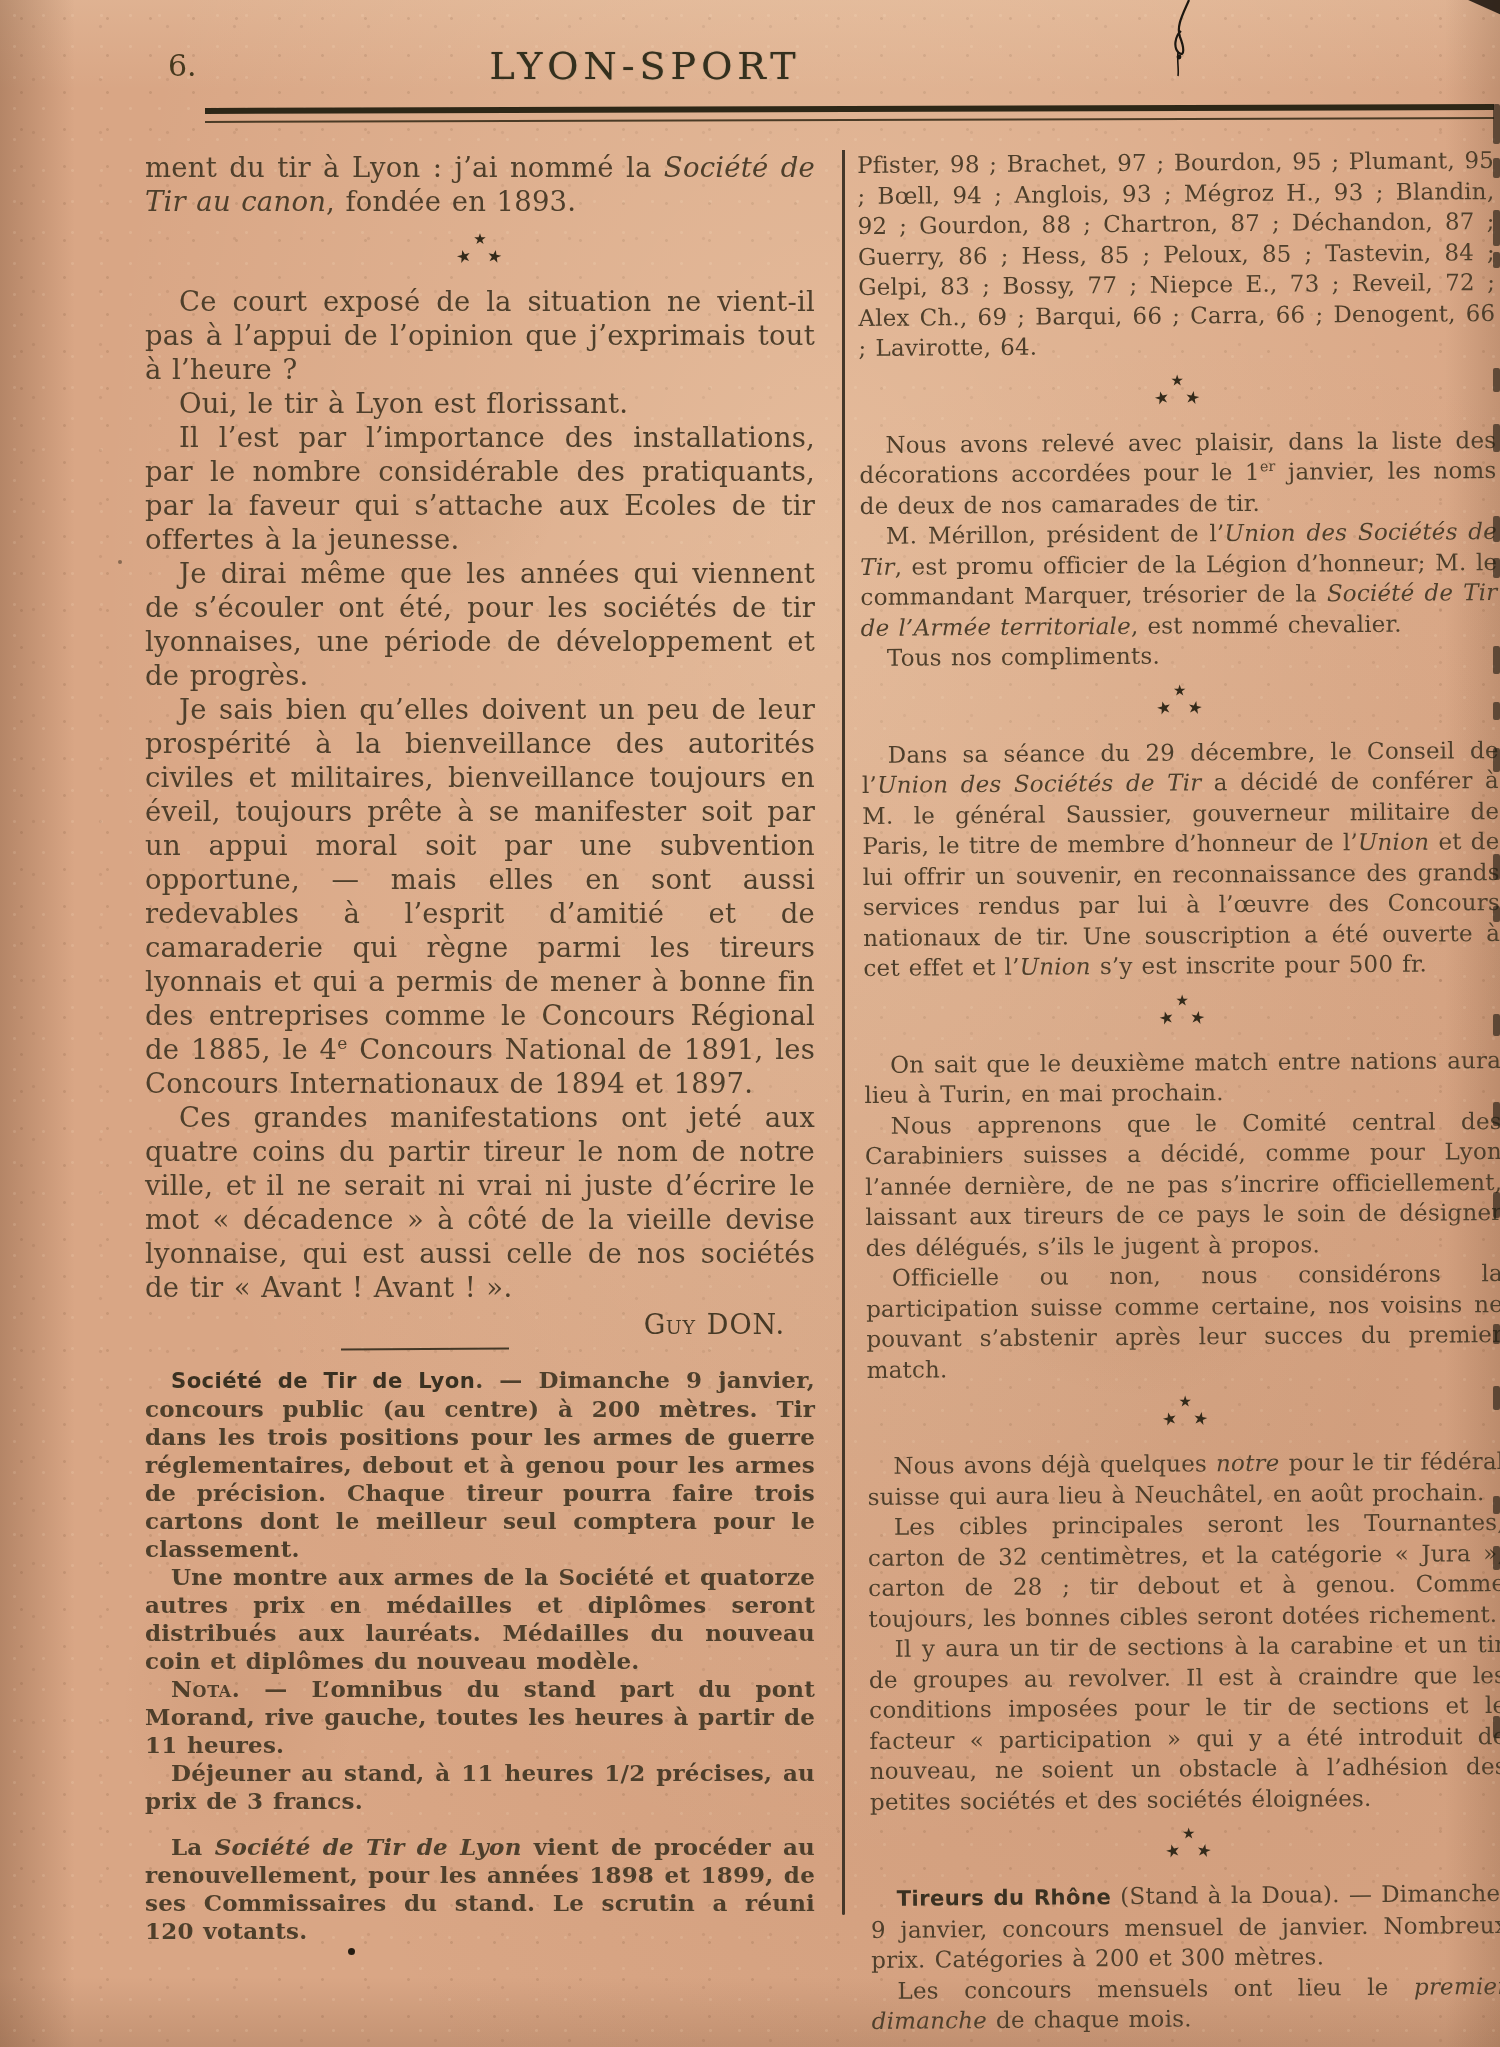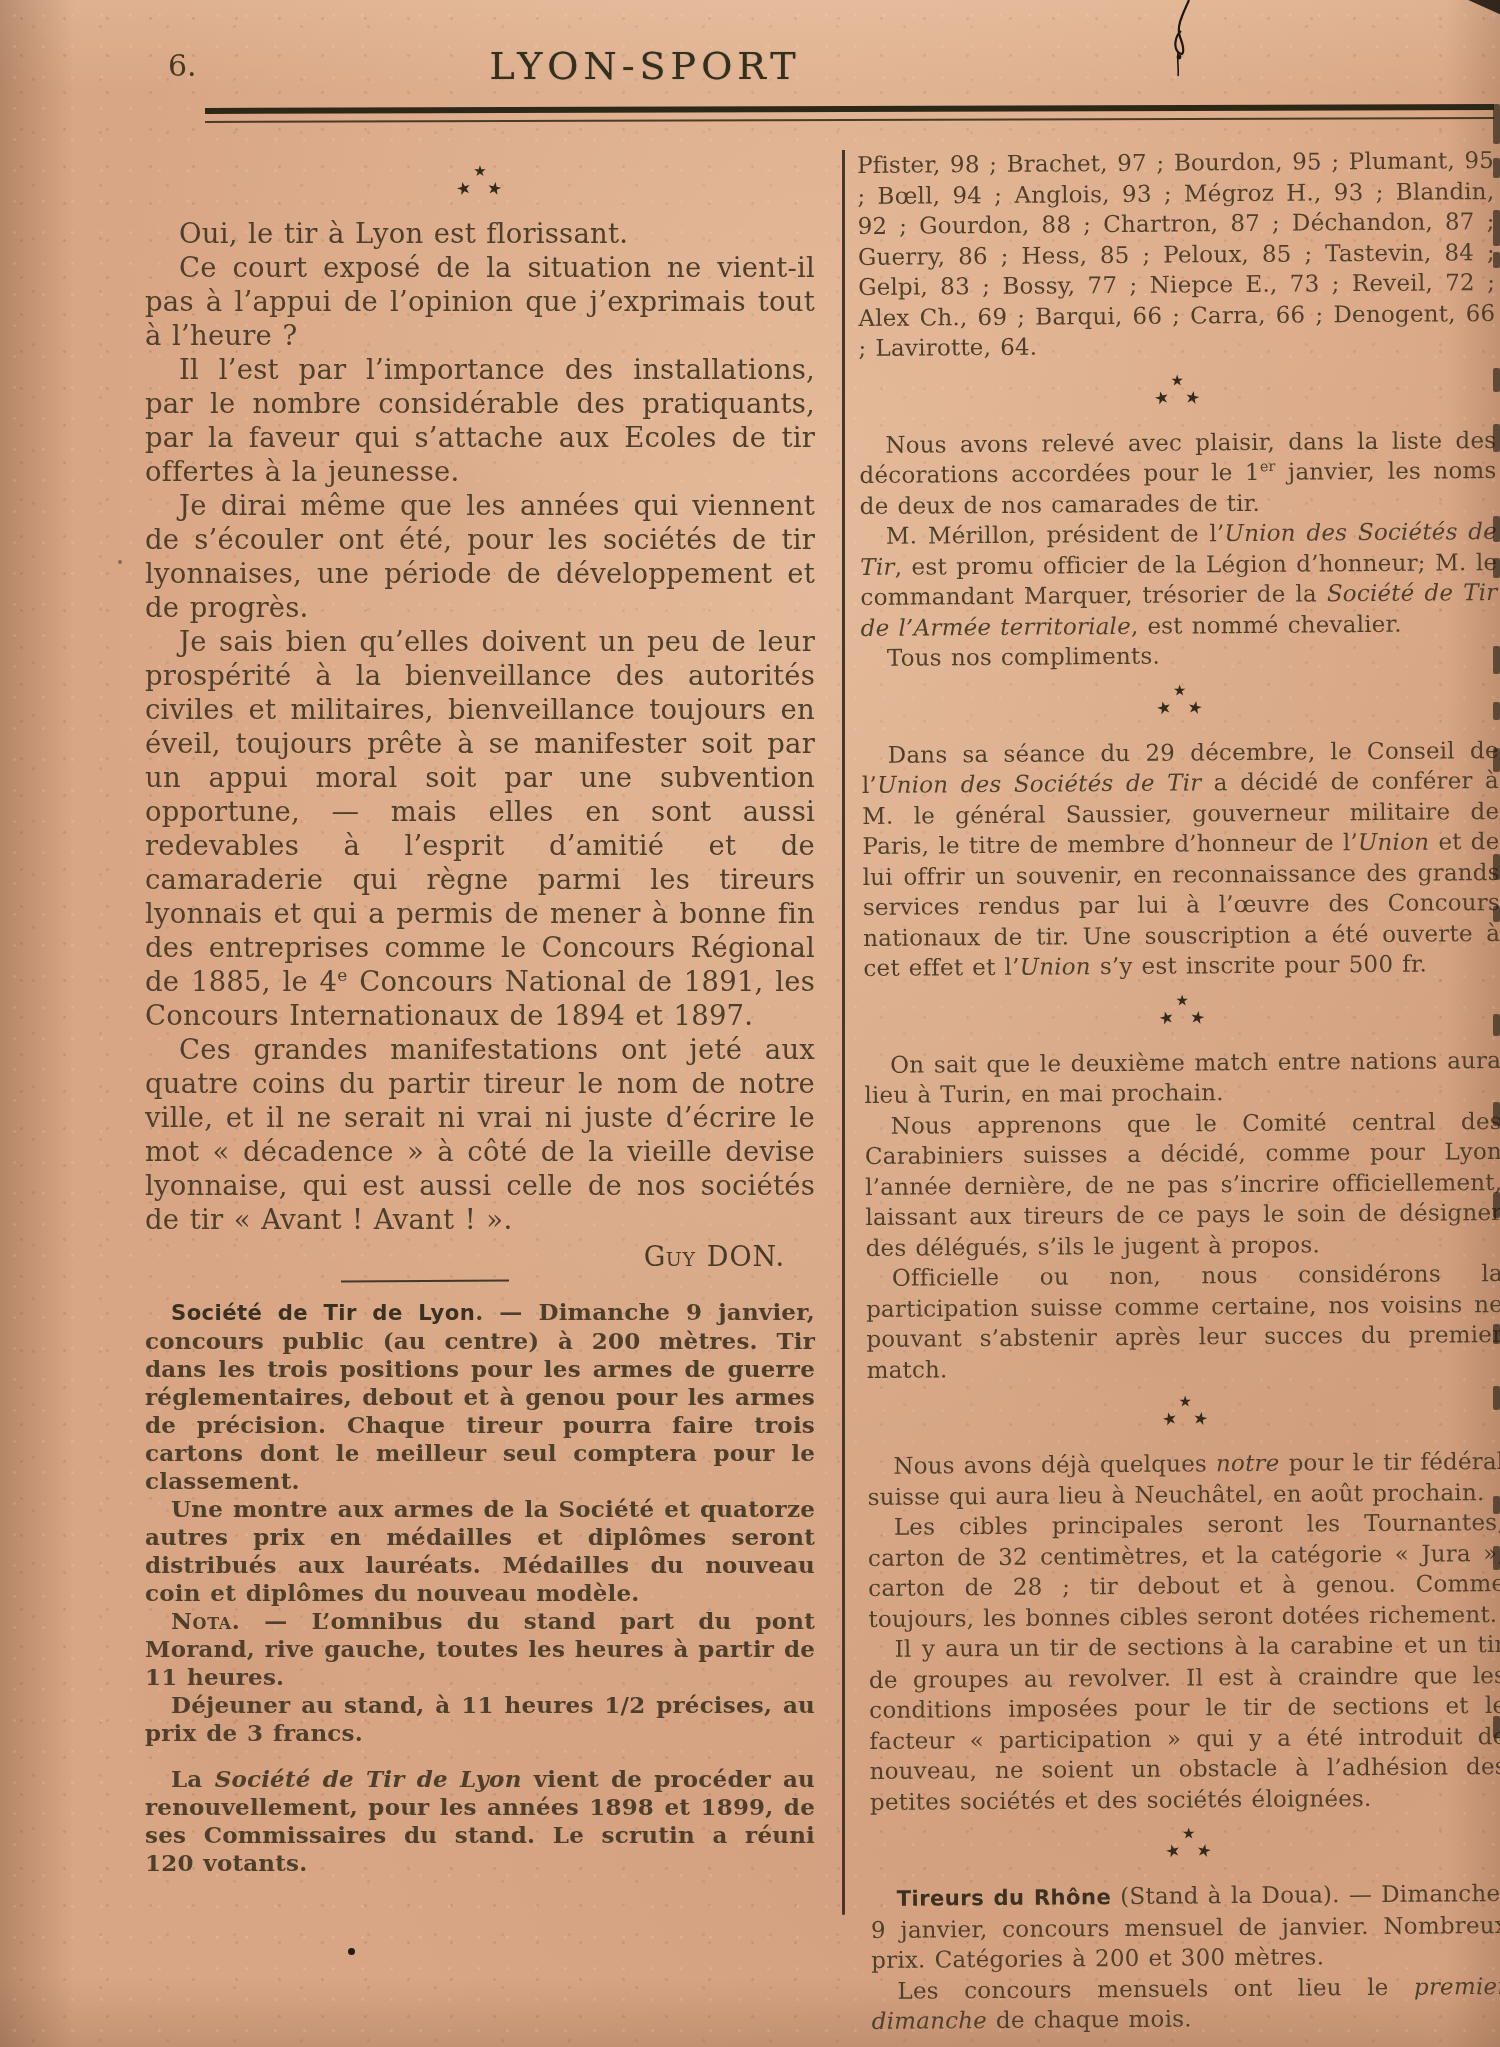--- a/index.html
+++ b/index.html
@@ -70,29 +70,30 @@
 
 <div class="sheet">
 
   <span class="pagenum">6.</span>
   <h1 class="masthead-title">LYON-SPORT</h1>
   <div class="rule-double"></div>
 
   <div class="cols">
 
     <div class="col col-left">
+      <p class="cont">ment du tir à Lyon : j’ai nommé la <i>Société de Tir au canon</i>, fondée en 1893.</p>
 
       <div class="stars">
         <span class="t">★</span>
         <span class="bl">★</span>
         <span class="br">★</span>
       </div>
 
+      <p>Ce court exposé de la situation ne vient-il pas à l’appui de l’opinion que j’exprimais tout à l’heure ?</p>
       <p>Oui, le tir à Lyon est florissant.</p>
-      <p>Ce court exposé de la situation ne vient-il pas à l’appui de l’opinion que j’exprimais tout à l’heure ?</p>
       <p>Il l’est par l’importance des installations, par le nombre considérable des pratiquants, par la faveur qui s’attache aux Ecoles de tir offertes à la jeunesse.</p>
       <p>Je dirai même que les années qui viennent de s’écouler ont été, pour les sociétés de tir lyonnaises, une période de développement et de progrès.</p>
       <p>Je sais bien qu’elles doivent un peu de leur prospérité à la bienveillance des autorités civiles et militaires, bienveillance toujours en éveil, toujours prête à se manifester soit par un appui moral soit par une subvention opportune, — mais elles en sont aussi redevables à l’esprit d’amitié et de camaraderie qui règne parmi les tireurs lyonnais et qui a permis de mener à bonne fin des entreprises comme le Concours Régional de 1885, le 4<sup>e</sup> Concours National de 1891, les Concours Internationaux de 1894 et 1897.</p>
       <p>Ces grandes manifestations ont jeté aux quatre coins du partir tireur le nom de notre ville, et il ne serait ni vrai ni juste d’écrire le mot « déca­dence » à côté de la vieille devise lyonnaise, qui est aussi celle de nos sociétés de tir « Avant ! Avant ! ».</p>
 
       <p class="signature"><span class="sc">Guy</span> <span>DON.</span></p>
       <div class="sig-rule"></div>
 
       <p class="small"><b>Société de Tir de Lyon</b>. — Dimanche 9 janvier, concours public (au centre) à 200 mètres. Tir dans les trois positions pour les armes de guerre réglementaires, debout et à genou pour les armes de précision. Chaque tireur pourra faire trois cartons dont le meilleur seul comptera pour le classement.</p>
       <p class="small">Une montre aux armes de la Société et quatorze autres prix en médailles et diplômes seront distribués aux lauréats. Médailles du nouveau coin et diplômes du nouveau modèle.</p>

